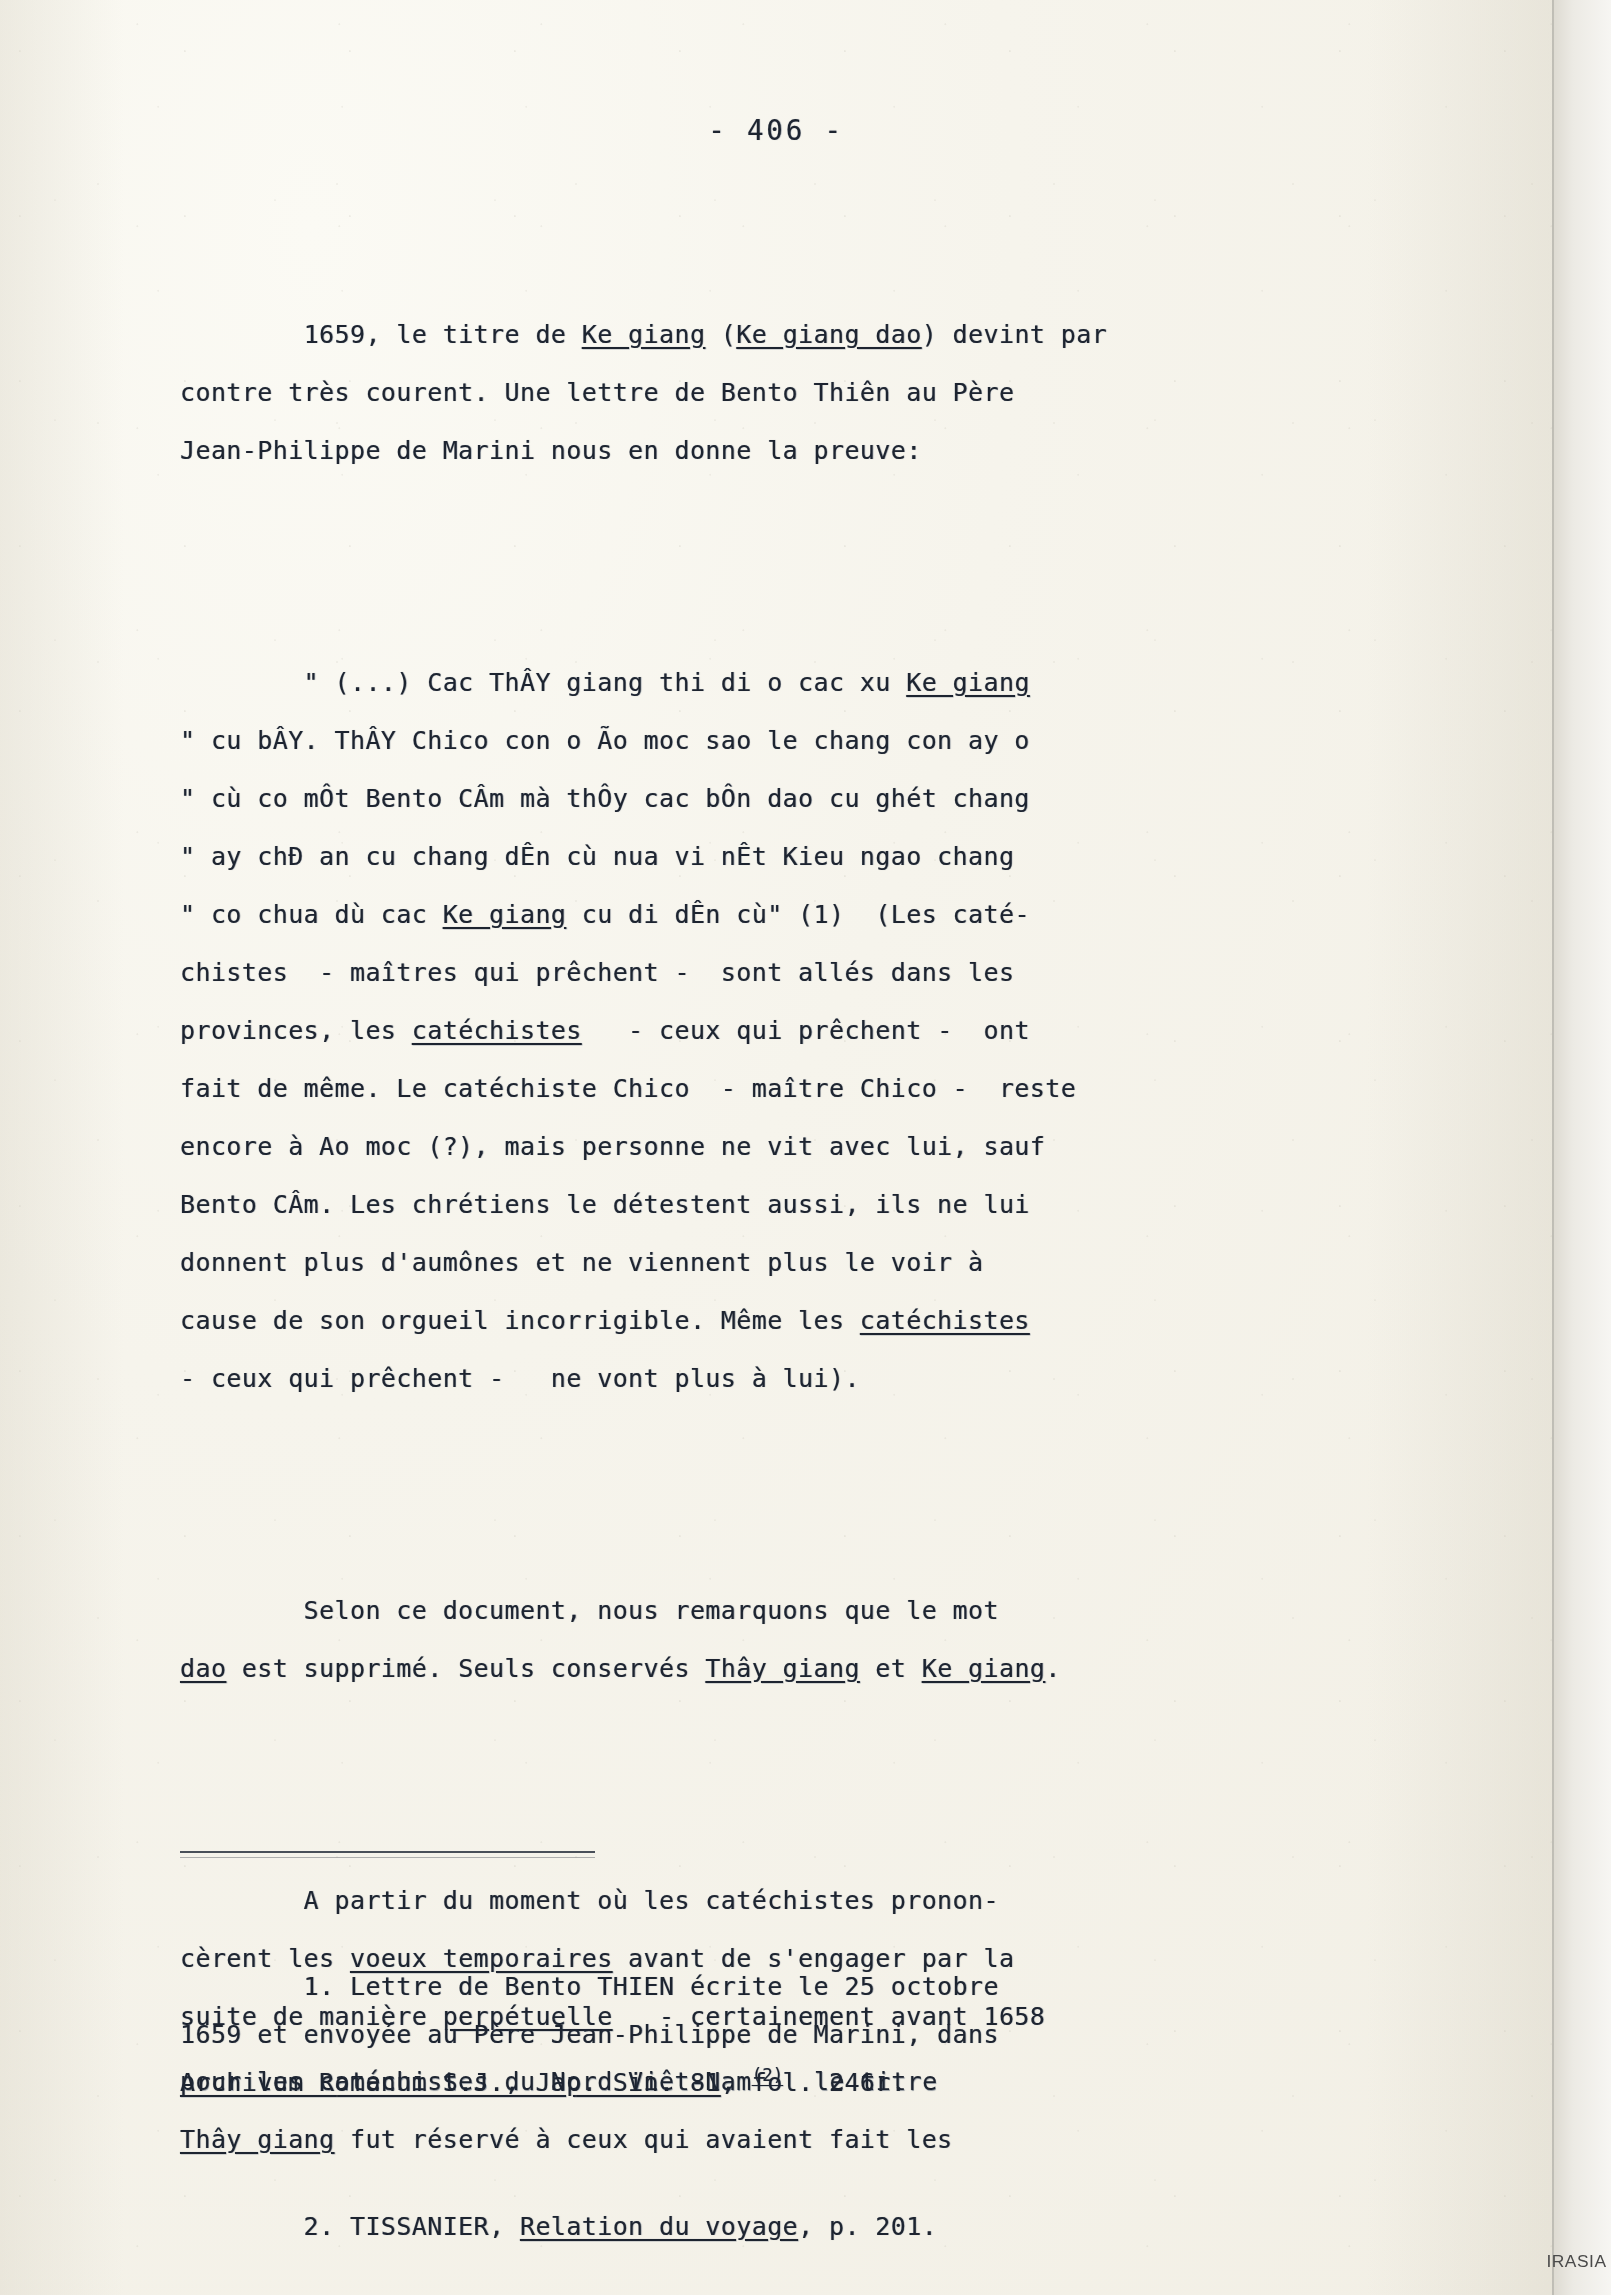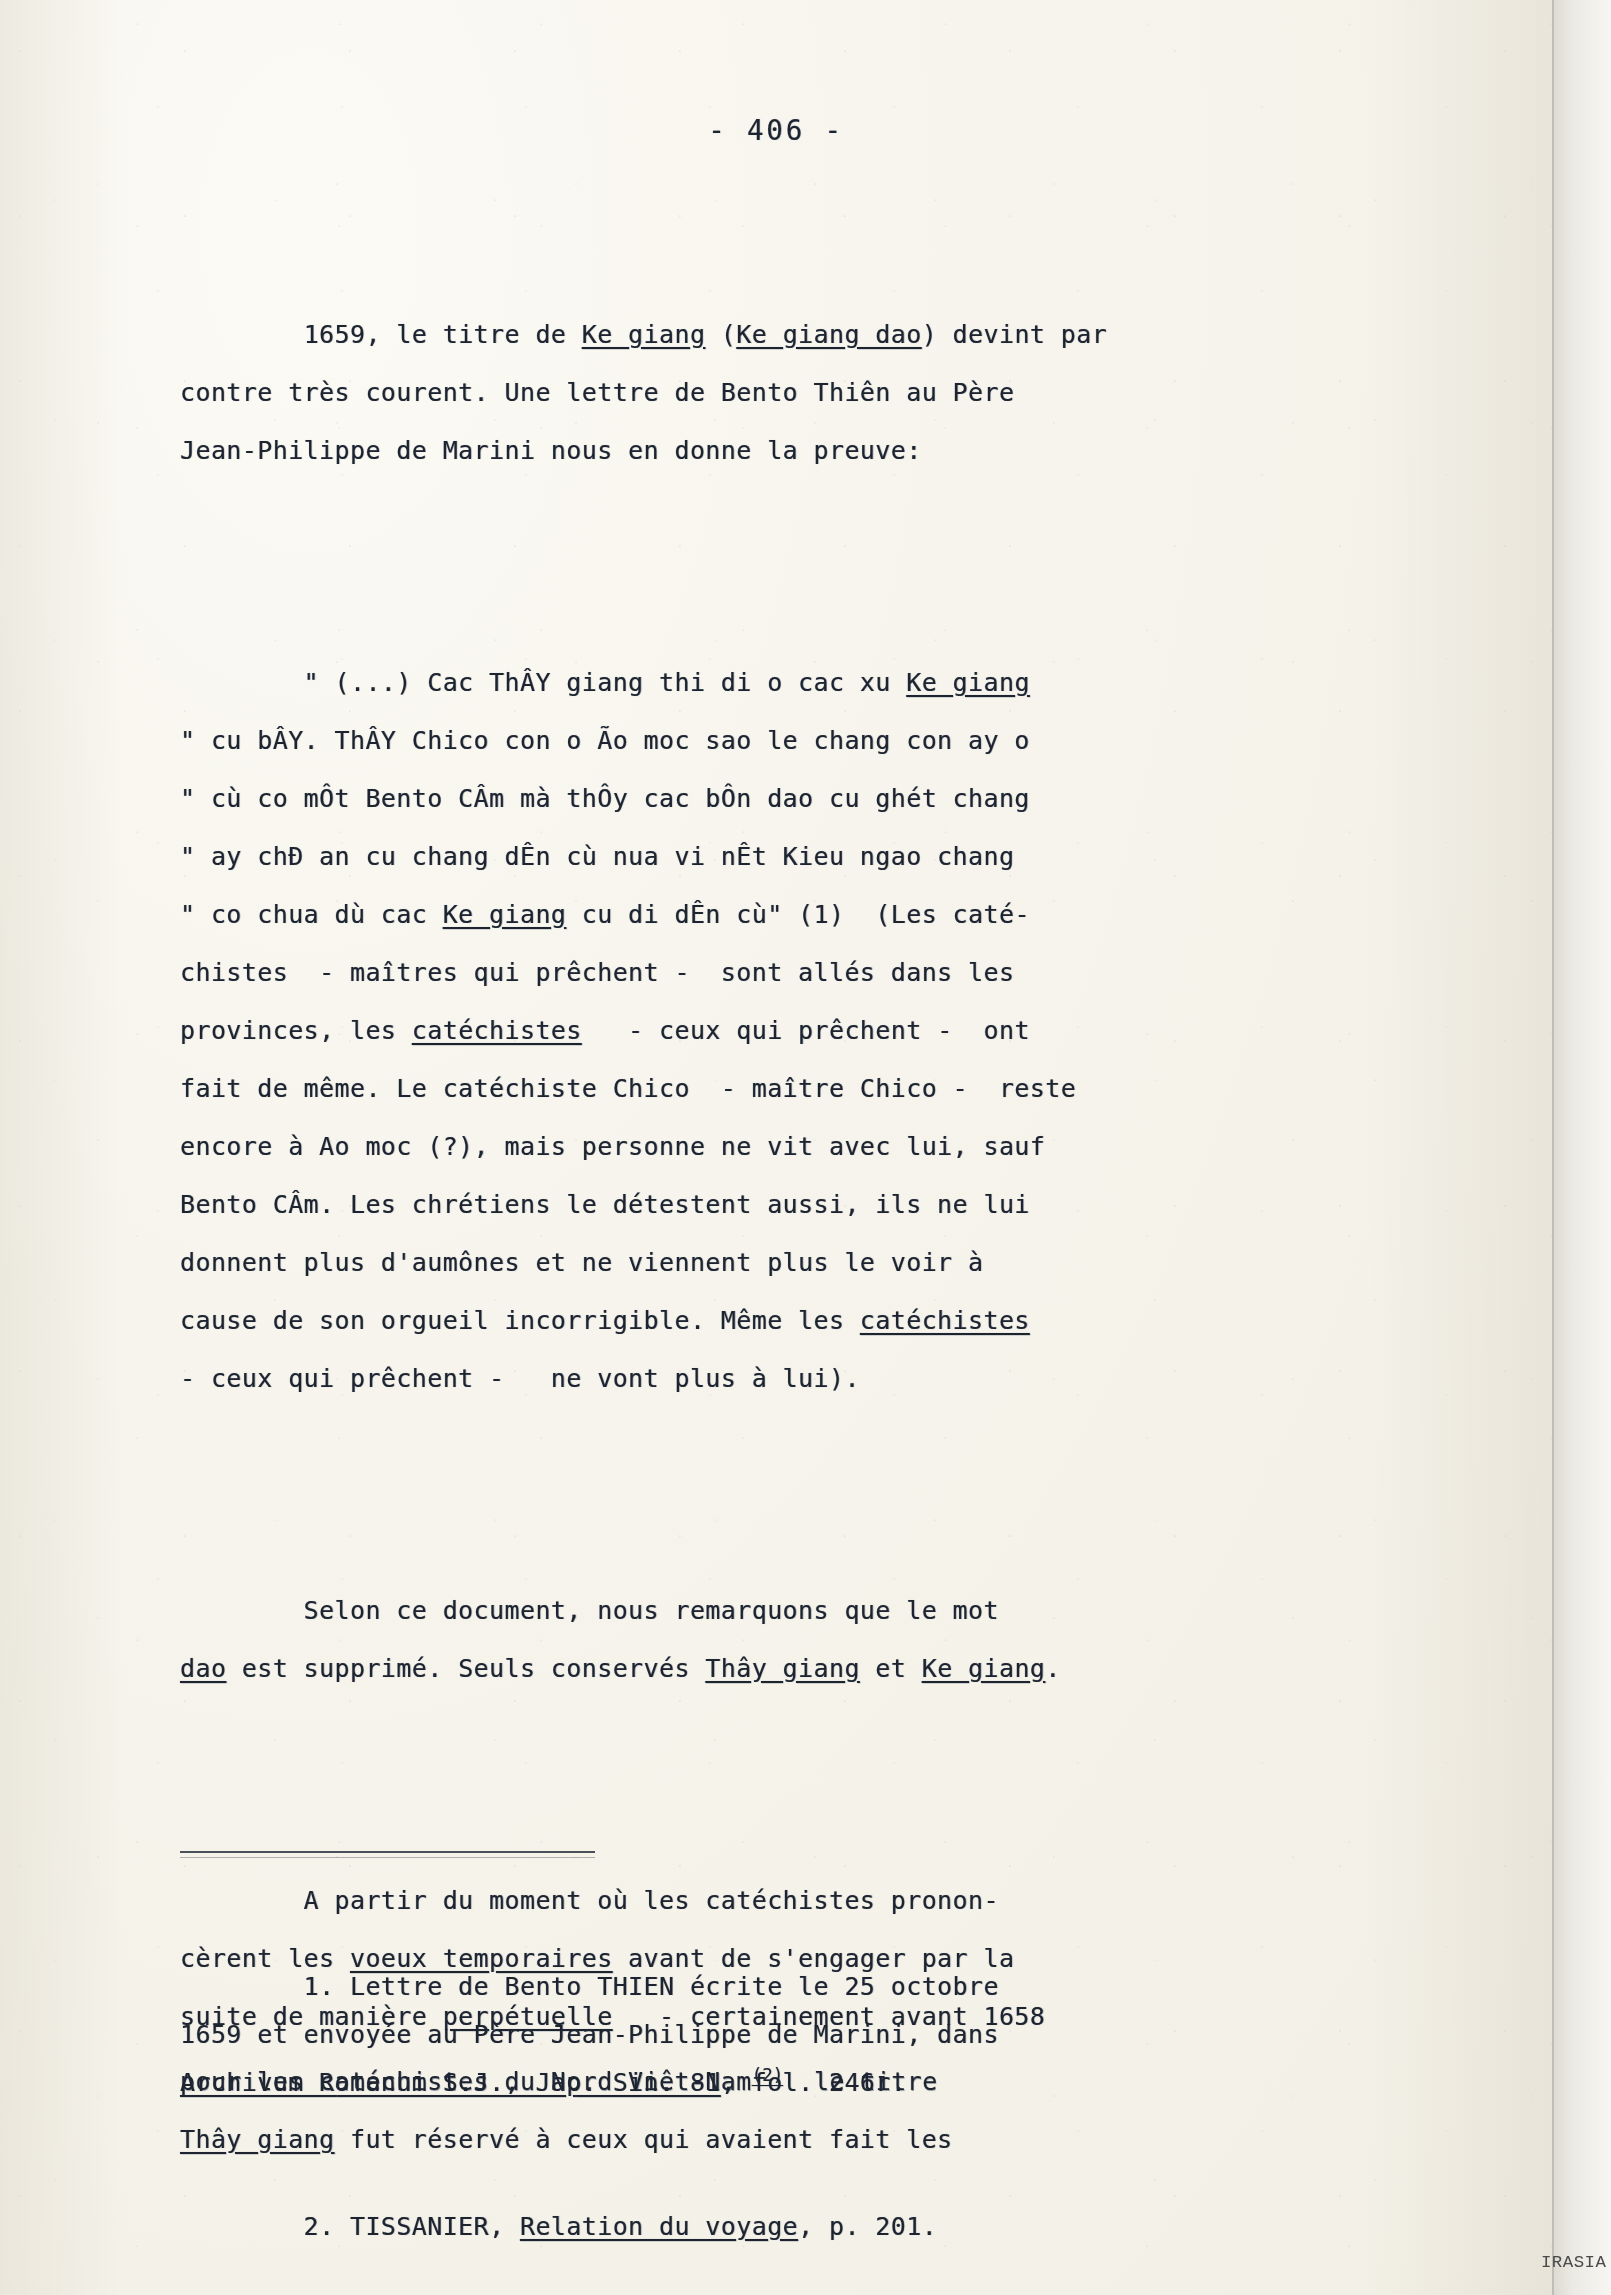--- a/index.html
+++ b/index.html
@@ -50,21 +50,21 @@
     width: 1.8px;
     height: 2296px;
     background: rgba(120,118,110,0.28);
   }
 
   
   #watermark {
     position: absolute;
     right: 5.5px;
     bottom: 24px;
-    font-family: Liberation Mono, monospace;
+    font-family: Liberation Sans, sans-serif;
     font-size: 17.4px;
     letter-spacing: 0.5px;
     color: #4a4a4a;
     writing-mode: horizontal-tb;
   }
 
   .content {
     position: absolute;
     left: 0;
     top: 0;

